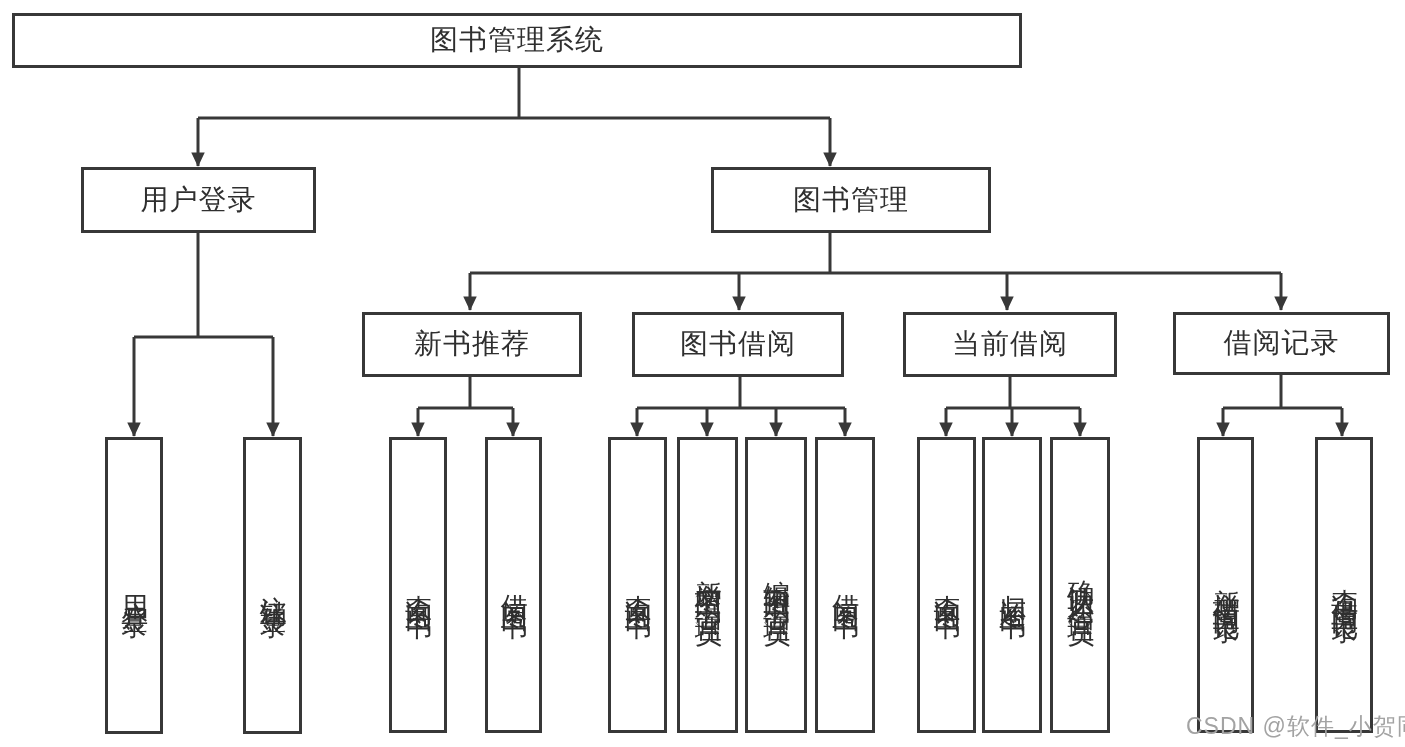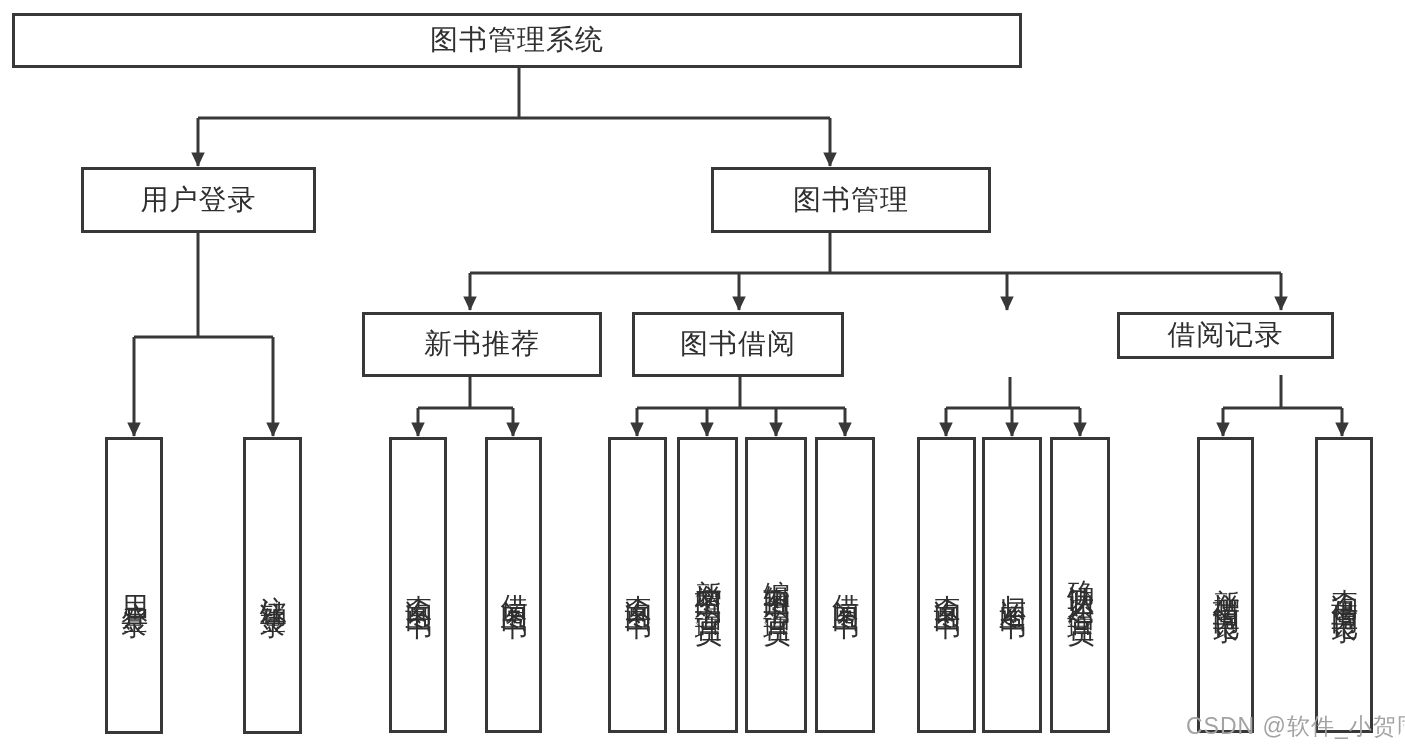--- a/index.html
+++ b/index.html
@@ -8,21 +8,20 @@
     --wm:#a3a3a3;
     --bg:#ffffff;
   }
   html,body{margin:0;padding:0;background:var(--bg);}
   body{font-family:"Liberation Sans","DejaVu Sans",sans-serif;}
   .stage{
     position:relative;
     width:1405px;height:747px;
     background:var(--bg);
     overflow:hidden;
-    border-radius:30px;
   }
   .connectors{
     position:absolute;left:0;top:0;width:1405px;height:747px;
     pointer-events:none;
   }
   .connectors path{
     stroke:var(--line);
     stroke-width:3;
     fill:none;
   }
@@ -126,23 +125,24 @@
       <path d="M1223,408 V436" marker-end="url(#arrowhead)"></path>
       <path d="M1342,408 V436" marker-end="url(#arrowhead)"></path>
     </g>
   </svg>
 
   <div class="node" style="left:12px;top:13px;width:1010px;height:55px">图书管理系统</div>
 
   <div class="node" style="left:81px;top:167px;width:235px;height:66px">用户登录</div>
   <div class="node" style="left:711px;top:167px;width:280px;height:66px">图书管理</div>
 
-  <div class="node" style="left:362px;top:312px;width:240px;height:65px">新书推荐</div>
+  <div class="node" style="left:362px;top:312px;width:220px;height:65px">新书推荐</div>
   <div class="node" style="left:632px;top:312px;width:212px;height:65px">图书借阅</div>
-  <div class="node" style="left:1117px;top:312px;width:217px;height:47px">借阅记录</div>
+  <div class="node" style="left:903px;top:312px;width:214px;height:65px">当前借阅</div>
+  <div class="node" style="left:1173px;top:312px;width:217px;height:63px">借阅记录</div>
 
   <div class="node v" style="left:105px;top:437px;width:58px;height:297px">用户登录</div>
   <div class="node v" style="left:243px;top:437px;width:59px;height:297px">注销登录</div>
 
   <div class="node v" style="left:389px;top:437px;width:58px;height:296px">查询图书</div>
   <div class="node v" style="left:485px;top:437px;width:57px;height:296px">借阅图书</div>
 
   <div class="node v" style="left:608px;top:437px;width:59px;height:296px">查询图书</div>
   <div class="node v" style="left:677px;top:437px;width:61px;height:296px">新增图书（管理员）</div>
   <div class="node v" style="left:745px;top:437px;width:62px;height:296px">编辑图书（管理员）</div>

